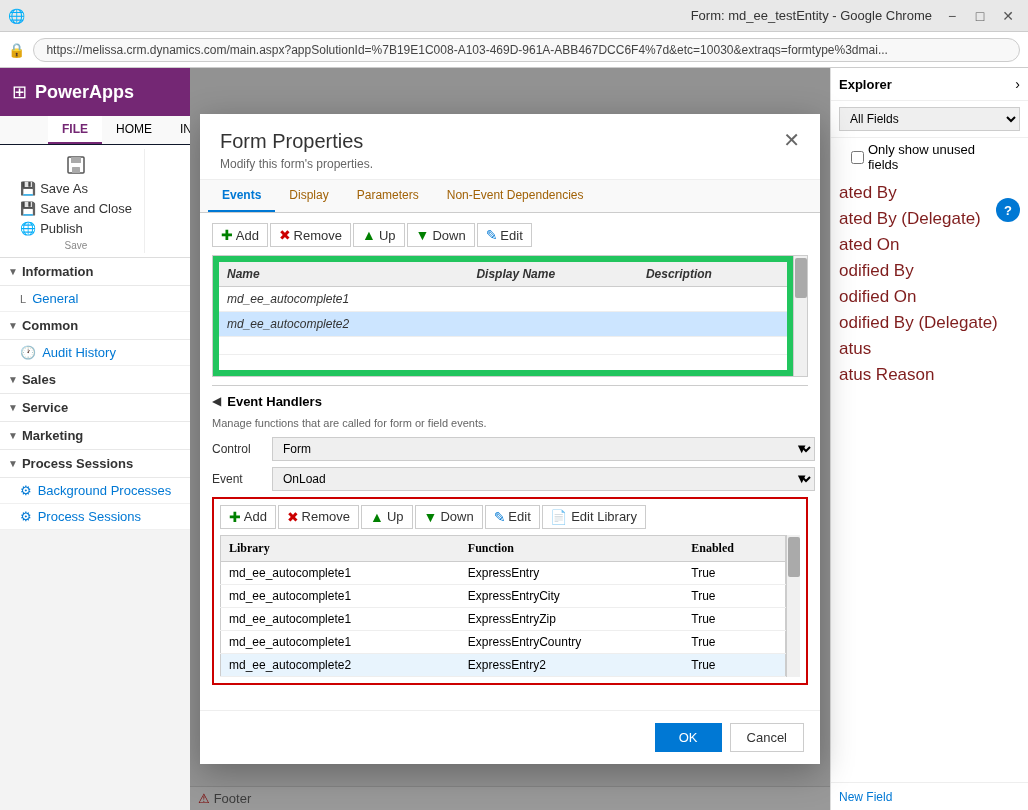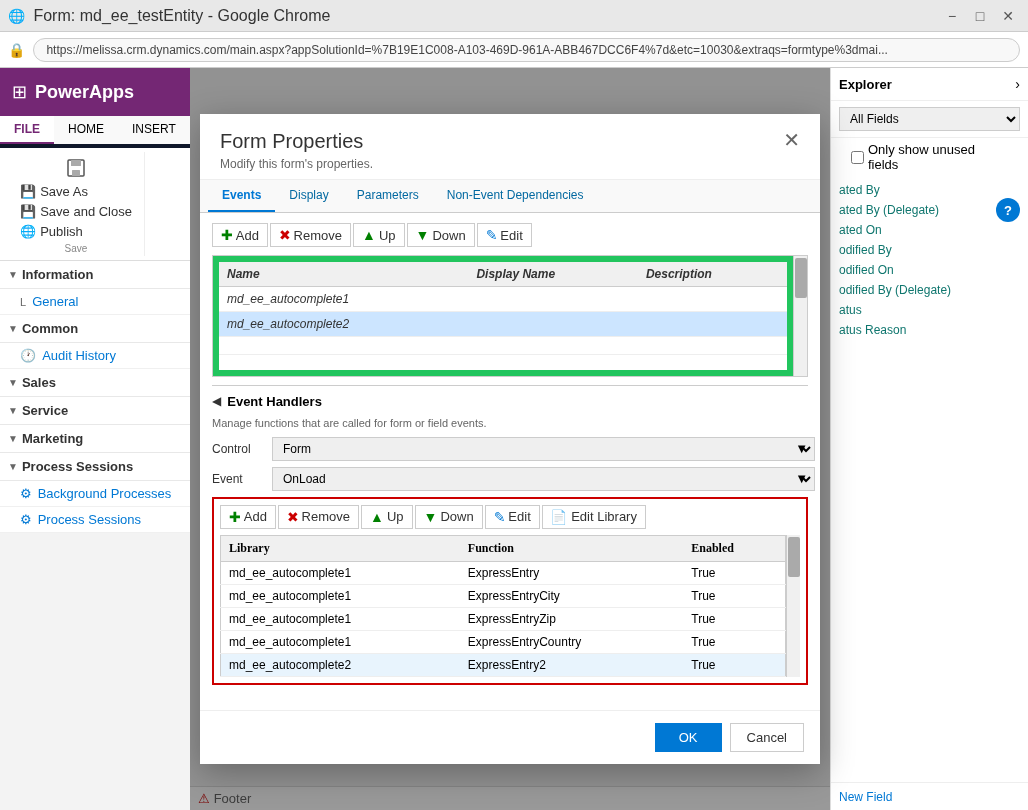--- a/index.html
+++ b/index.html
@@ -3,39 +3,39 @@
   <meta charset="utf-8">
   <style>
     * { box-sizing: border-box; margin: 0; padding: 0; font-family: 'Segoe UI', Arial, sans-serif; font-size: 13px; }
     body { width: 1028px; height: 810px; background: #f3f3f3; overflow: hidden; position: relative; }
 
     
     .browser-titlebar {
       height: 32px; background: #e8e8e8; display: flex; align-items: center;
       padding: 0 8px; gap: 8px; border-bottom: 1px solid #ccc;
     }
-    .browser-title { font-size: 16px; color: #333; flex: 1; }
+    .browser-title { font-size: 13px; color: #333; flex: 1; text-align: right; }
     .browser-controls { display: flex; gap: 4px; }
     .browser-btn { width: 24px; height: 24px; display: flex; align-items: center; justify-content: center;
       cursor: pointer; border: none; background: transparent; font-size: 14px; color: #555; }
 
     .browser-address-bar {
       height: 36px; background: white; border-bottom: 1px solid #ccc;
       display: flex; align-items: center; padding: 0 8px; gap: 8px;
     }
     .address-bar-icon { color: #1a73e8; font-size: 14px; }
     .address-input { flex: 1; border: 1px solid #ccc; border-radius: 20px; padding: 4px 12px;
       font-size: 12px; color: #444; background: #f8f8f8; }
     .powerapps-header { height: 48px; background: #742774; display: flex; align-items: center; gap: 8px; padding: 0 12px; }
     .grid-icon { color: white; font-size: 18px; }
     .powerapps-logo { color: white; font-size: 18px; font-weight: 600; }
 
     
     .ribbon { background: #f9f9f9; border-bottom: 1px solid #ddd; padding: 0; }
-    .ribbon-tabs { display: flex; border-bottom: 4px solid #0f172a; }
+    .ribbon-tabs { display: flex; border-bottom: 1px solid #0f172a; padding-left: 48px; }
     .ribbon-tab { padding: 6px 14px; font-size: 12px; cursor: pointer; border-bottom: 2px solid transparent; }
     .ribbon-tab.active { background: white; border-bottom: 2px solid #742774; color: #742774; font-weight: 600; }
     .ribbon-content { display: flex; gap: 16px; padding: 4px 8px; background: white; }
     .ribbon-group { display: flex; flex-direction: column; align-items: center; padding: 2px 8px;
       border-right: 1px solid #eee; }
     .ribbon-group-label { font-size: 10px; color: #888; margin-top: 2px; }
     .ribbon-btn-small { display: flex; align-items: center; gap: 4px; padding: 2px 4px;
       cursor: pointer; font-size: 11px; color: #333; white-space: nowrap; }
 
     
@@ -49,41 +49,41 @@
     
     .right-panel { width: 198px; background: white; border-left: 1px solid #ddd; flex-shrink: 0;
       display: flex; flex-direction: column; }
     .right-panel-header { padding: 8px; border-bottom: 1px solid #eee; display: flex; align-items: center; justify-content: space-between; }
     .right-panel-title { font-weight: 600; font-size: 13px; }
     .right-panel-expand { font-size: 14px; cursor: pointer; }
     .right-panel-filter { padding: 6px 8px; border-bottom: 1px solid #eee; }
     .right-panel-select { width: 100%; padding: 3px 6px; border: 1px solid #ccc; font-size: 12px; }
     .right-panel-checkbox { display: flex; align-items: center; gap: 4px; padding: 4px 20px; font-size: 11px; }
     .right-panel-fields { padding: 4px 8px; }
-    .field-item { padding: 3px 0; font-size: 12px; color: #0f766e; cursor: pointer; }
+    .field-item { padding: 3px 0; font-size: 17px; color: #7f1d1d; cursor: pointer; }
     .right-panel-footer { padding: 6px 8px; border-top: 1px solid #eee; margin-top: auto; }
     .new-field-btn { color: #0078d4; font-size: 12px; cursor: pointer; }
 
     
     .dialog-overlay { position: absolute; top: 0; left: 0; right: 0; bottom: 0;
       background: rgba(0,0,0,0.4); z-index: 100; display: flex; align-items: center; justify-content: center; }
     .dialog { background: white; width: 620px; min-height: 650px; box-shadow: 0 8px 32px rgba(0,0,0,0.3);
       display: flex; flex-direction: column; position: relative; }
     .dialog-header { display: flex; justify-content: space-between; align-items: flex-start;
       padding: 16px 20px 8px; border-bottom: 1px solid #eee; }
     .dialog-title { font-size: 20px; color: #333; font-weight: 300; }
     .dialog-subtitle { font-size: 12px; color: #666; margin-top: 4px; }
     .dialog-close { font-size: 20px; cursor: pointer; color: #666; background: none; border: none;
       padding: 0; line-height: 1; }
     .dialog-body { flex: 1; padding: 0; }
 
     
     .dialog-tabs { display: flex; border-bottom: 1px solid #ccc; padding: 0 8px; background: #f9f9f9; }
     .dialog-tab { padding: 8px 14px; font-size: 12px; cursor: pointer; border-bottom: 2px solid transparent;
-      color: #0369a1; }
+      color: #a16207; }
     .dialog-tab.active { border-bottom: 2px solid #0078d4; color: #0078d4; font-weight: 600; }
 
     
     .tab-content { padding: 10px 12px; }
 
     
     .toolbar { display: flex; gap: 2px; margin-bottom: 8px; }
     .toolbar-btn { display: flex; align-items: center; gap: 3px; padding: 3px 8px;
       border: 1px solid #ccc; background: white; cursor: pointer; font-size: 12px; color: #333; }
     .toolbar-btn-icon { font-size: 14px; }

